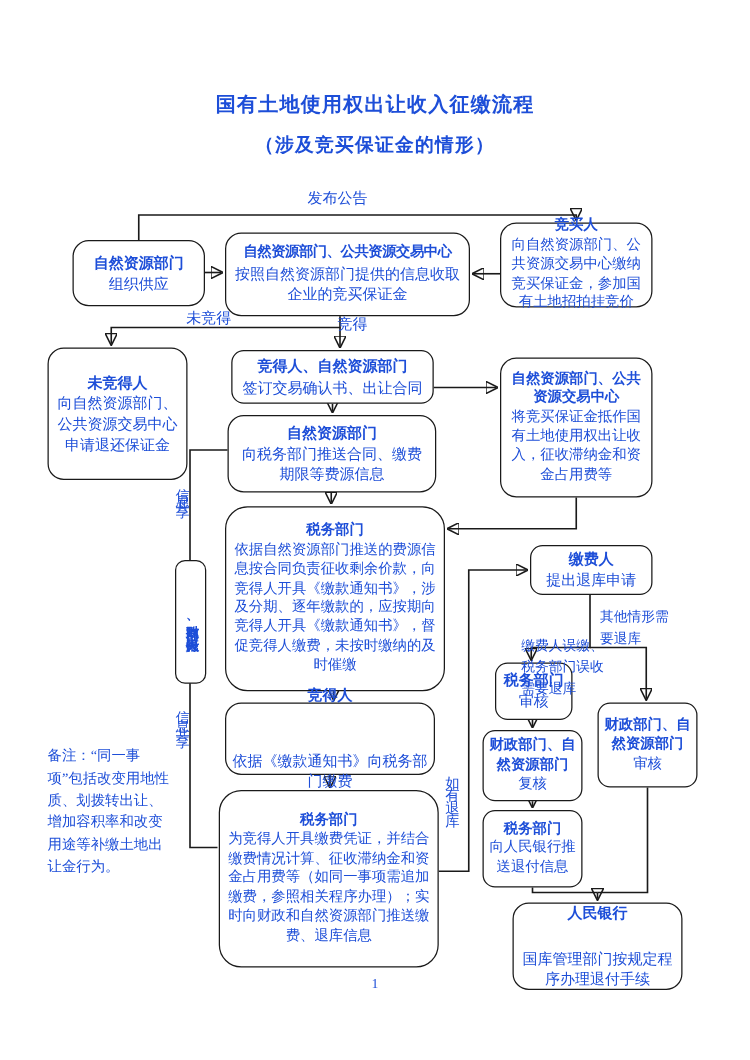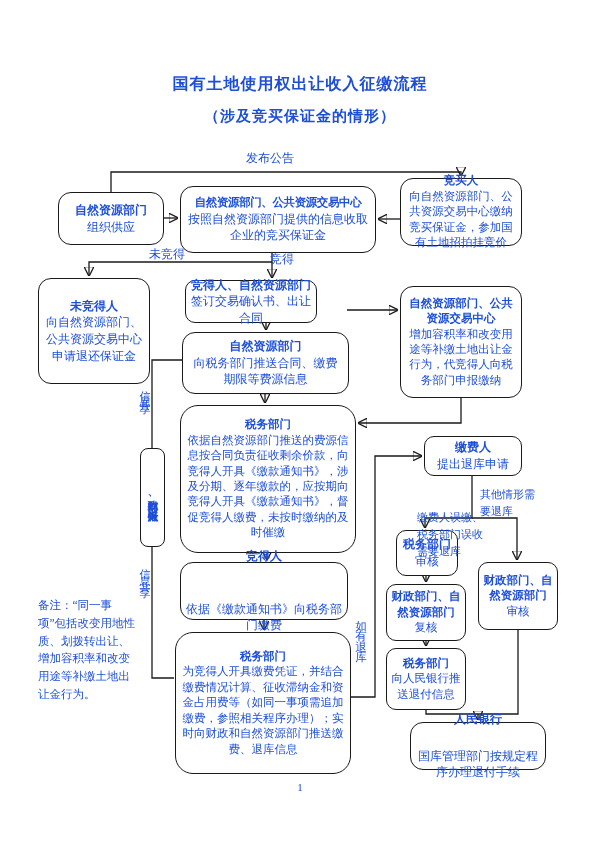--- a/index.html
+++ b/index.html
@@ -92,28 +92,28 @@
   <div class="node small" style="left:400px;top:178px;width:122px;height:68px;">
     <div class="node-title">竞买人</div>
     <div class="node-body">向自然资源部门、公共资源交易中心缴纳竞买保证金，参加国有土地招拍挂竞价</div>
   </div>
 
   <div class="node" style="left:38px;top:278px;width:112px;height:106px;">
     <div class="node-title">未竞得人</div>
     <div class="node-body">向自然资源部门、公共资源交易中心申请退还保证金</div>
   </div>
 
-  <div class="node" style="left:185px;top:280px;width:132px;height:43px;border-radius:10px;">
+  <div class="node" style="left:185px;top:280px;width:162px;height:43px;border-radius:10px;">
     <div class="node-title">竞得人、自然资源部门</div>
     <div class="node-body">签订交易确认书、出让合同</div>
   </div>
 
   <div class="node small" style="left:400px;top:286px;width:122px;height:112px;">
     <div class="node-title">自然资源部门、公共资源交易中心</div>
-    <div class="node-body">增加容积率和改变用途等补缴土地出让金行为，代竞得人向税务部门申报缴纳</div>
+    <div class="node-body">将竞买保证金抵作国有土地使用权出让收入，征收滞纳金和资金占用费等</div>
   </div>
 
   <div class="node" style="left:182px;top:332px;width:167px;height:62px;">
     <div class="node-title">自然资源部门</div>
     <div class="node-body">向税务部门推送合同、缴费期限等费源信息</div>
   </div>
 
   <div class="node small" style="left:180px;top:405px;width:176px;height:148px;border-radius:18px;">
     <div class="node-title">税务部门</div>
     <div class="node-body">依据自然资源部门推送的费源信息按合同负责征收剩余价款，向竞得人开具《缴款通知书》，涉及分期、逐年缴款的，应按期向竞得人开具《缴款通知书》，督促竞得人缴费，未按时缴纳的及时催缴</div>
@@ -147,21 +147,21 @@
   <div class="node small" style="left:386px;top:648px;width:80px;height:62px;border-radius:10px;padding:2px 3px;">
     <div class="node-title">税务部门</div>
     <div class="node-body">向人民银行推送退付信息</div>
   </div>
 
   <div class="node small" style="left:478px;top:562px;width:80px;height:68px;border-radius:10px;padding:2px 3px;">
     <div class="node-title">财政部门、自然资源部门</div>
     <div class="node-body">审核</div>
   </div>
 
-  <div class="node" style="left:410px;top:722px;width:136px;height:48px;gap:20px;">
+  <div class="node" style="left:410px;top:722px;width:136px;height:70px;gap:20px;">
     <div class="node-title">人民银行</div>
     <div class="node-body">国库管理部门按规定程序办理退付手续</div>
   </div>
 
   <div class="vbox" style="left:140px;top:448px;width:25px;height:99px;">
     <span class="vert">财政部门、人民银行</span>
   </div>
 
   <div class="note" style="left:38px;top:597px;width:102px;">备注：“同一事项”包括改变用地性质、划拨转出让、增加容积率和改变用途等补缴土地出让金行为。</div>
   <div class="page-number">1</div>

